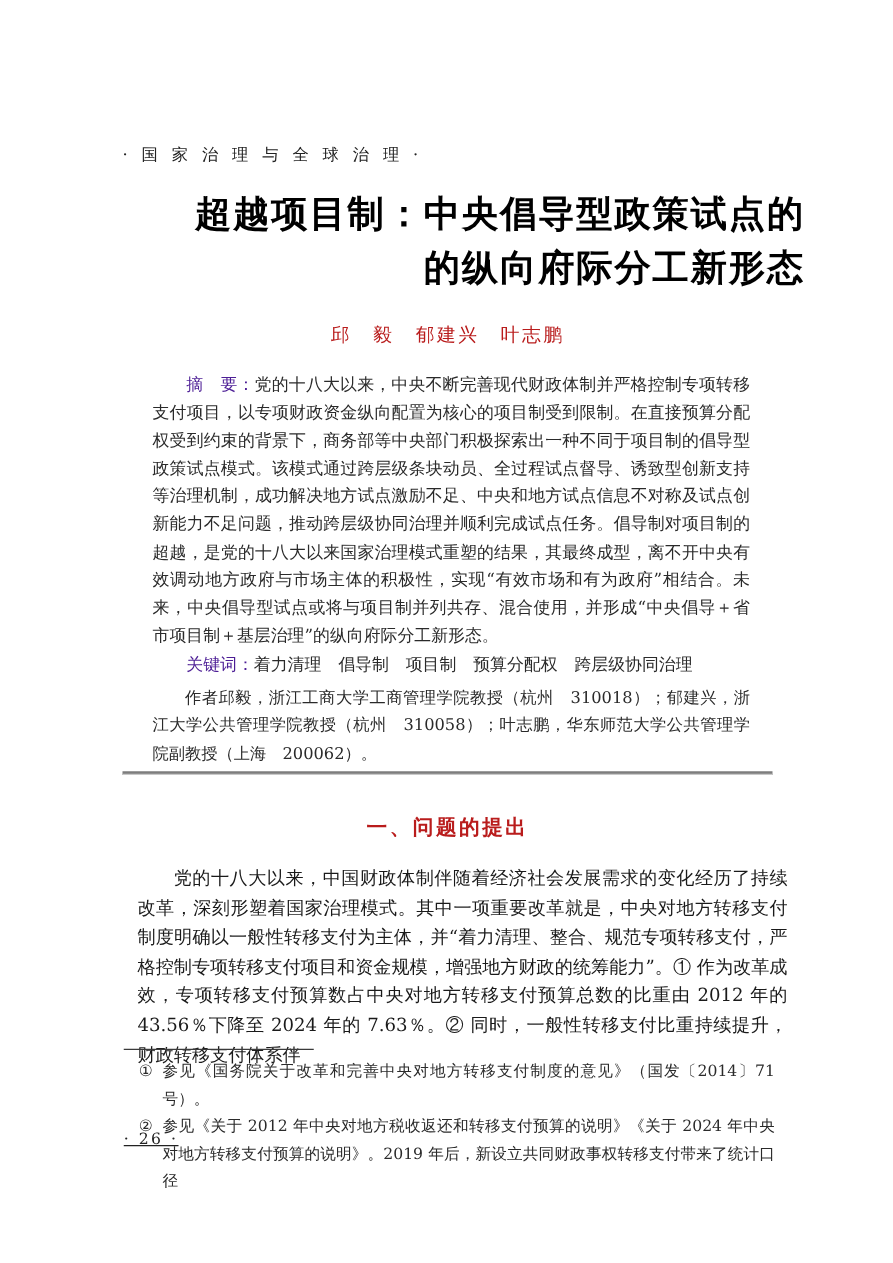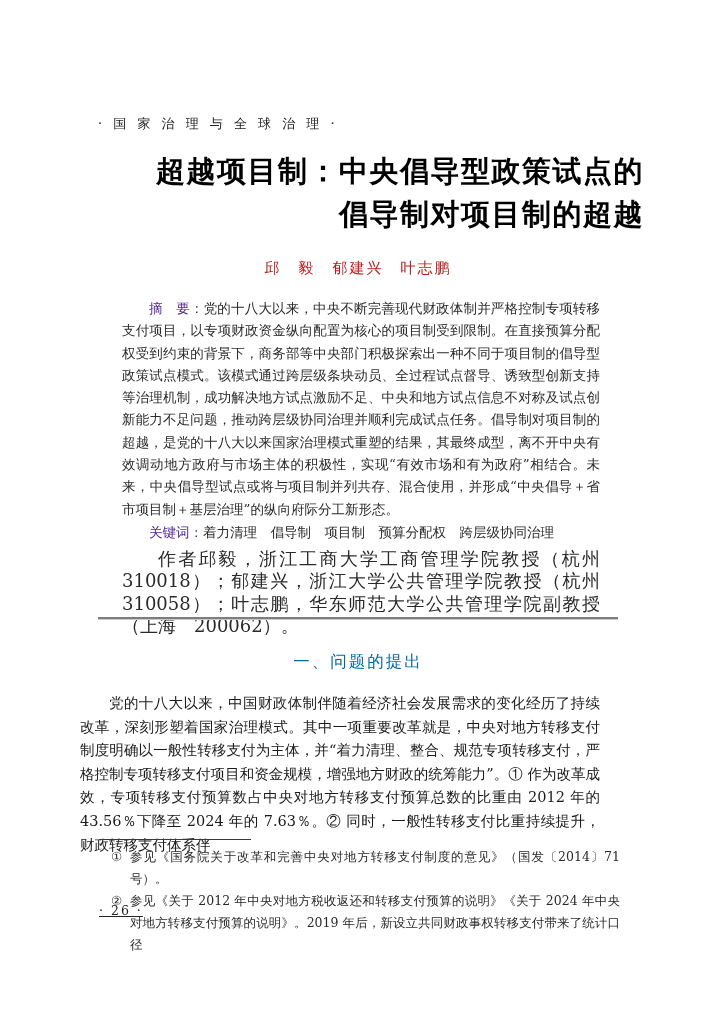--- a/index.html
+++ b/index.html
@@ -65,21 +65,21 @@
   }
   .block-label {
     font-weight: normal;
     color: #4c1d95;
   }
   .author-note {
     position: absolute;
     left: 122px;
     top: 548px;
     width: 478px;
-    font-size: 18px;
+    font-size: 13px;
     line-height: 22.3px;
     text-align: justify;
     text-indent: 2em;
     color: #2a2a2a;
     margin: 0;
   }
   .head-rule {
     position: absolute;
     left: 98px;
     top: 617px;
@@ -88,27 +88,27 @@
     background: #7d7d7d;
     border-bottom: 1px solid #c9c9c9;
   }
   .section-heading {
     position: absolute;
     left: 98px;
     top: 651px;
     width: 520px;
     text-align: center;
     font-size: 16.5px;
-    font-weight: 400;
+    font-weight: 700;
     letter-spacing: 2px;
-    color: #0369a1;
+    color: #b91c1c;
   }
   .body-paragraph {
     position: absolute;
-    left: 80px;
+    left: 110px;
     top: 692px;
     width: 520px;
     font-size: 14.5px;
     line-height: 23.6px;
     text-align: justify;
     text-indent: 2em;
     color: #1a1a1a;
     margin: 0;
   }
   .footnote-rule {
@@ -152,21 +152,21 @@
 </style>
 </head>
 <body>
 
 <div class="page">
 
   <div class="column-header">· 国 家 治 理 与 全 球 治 理 ·</div>
 
   <div class="article-title">
     <span>超越项目制：中央倡导型政策试点的</span><br>
-    <span>倡导制对项目制的超越</span>
+    <span>的纵向府际分工新形态</span>
   </div>
 
   <div class="byline">邱　毅　郁建兴　叶志鹏</div>
 
   <div class="abstract-block">
     <p><span class="block-label">摘　要：</span><span>党的十八大以来，中央不断完善现代财政体制并严格控制专项转移支付项目，以专项财政资金纵向配置为核心的项目制受到限制。在直接预算分配权受到约束的背景下，商务部等中央部门积极探索出一种不同于项目制的倡导型政策试点模式。该模式通过跨层级条块动员、全过程试点督导、诱致型创新支持等治理机制，成功解决地方试点激励不足、中央和地方试点信息不对称及试点创新能力不足问题，推动跨层级协同治理并顺利完成试点任务。倡导制对项目制的超越，是党的十八大以来国家治理模式重塑的结果，其最终成型，离不开中央有效调动地方政府与市场主体的积极性，实现“有效市场和有为政府”相结合。未来，中央倡导型试点或将与项目制并列共存、混合使用，并形成“中央倡导＋省市项目制＋基层治理”的纵向府际分工新形态。</span></p>
     <p class="kw"><span class="block-label">关键词：</span><span>着力清理　倡导制　项目制　预算分配权　跨层级协同治理</span></p>
   </div>
 
   <p class="author-note">作者邱毅，浙江工商大学工商管理学院教授（杭州　310018）；郁建兴，浙江大学公共管理学院教授（杭州　310058）；叶志鹏，华东师范大学公共管理学院副教授（上海　200062）。</p>

